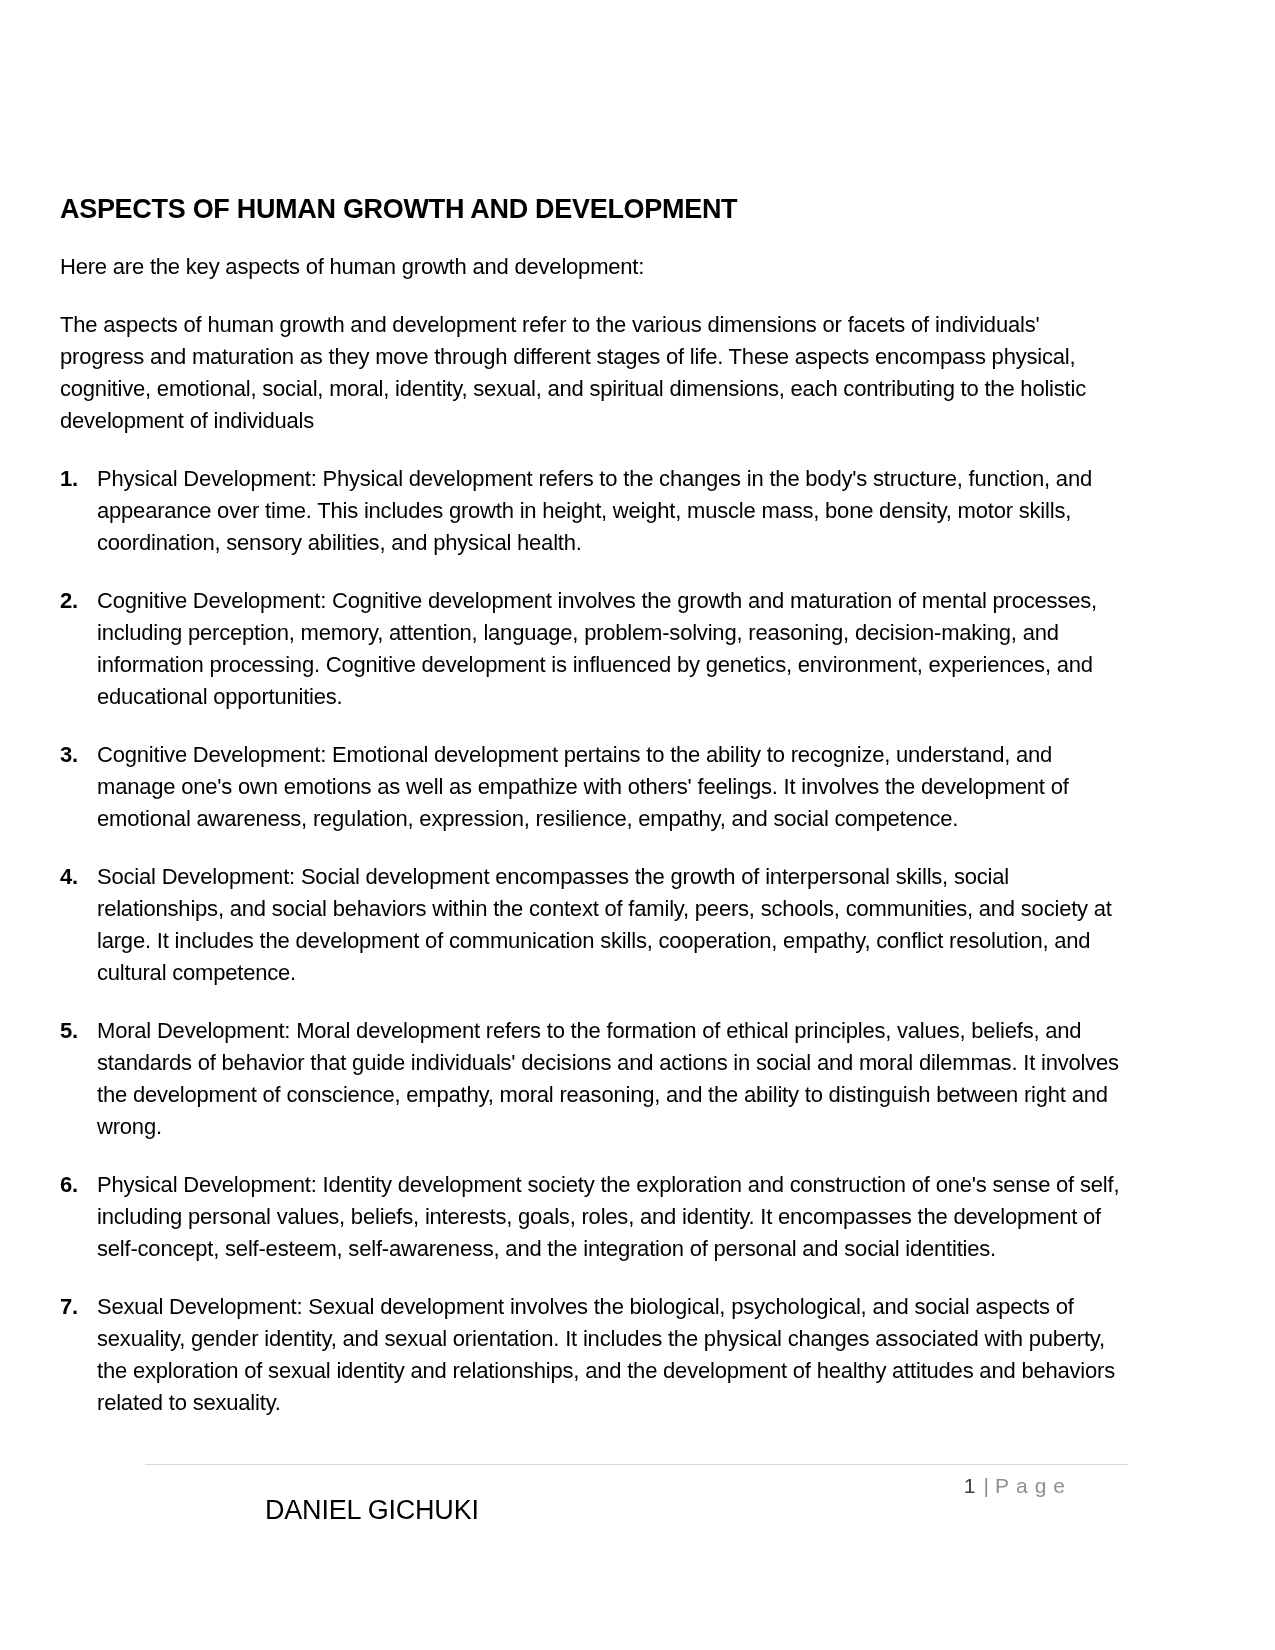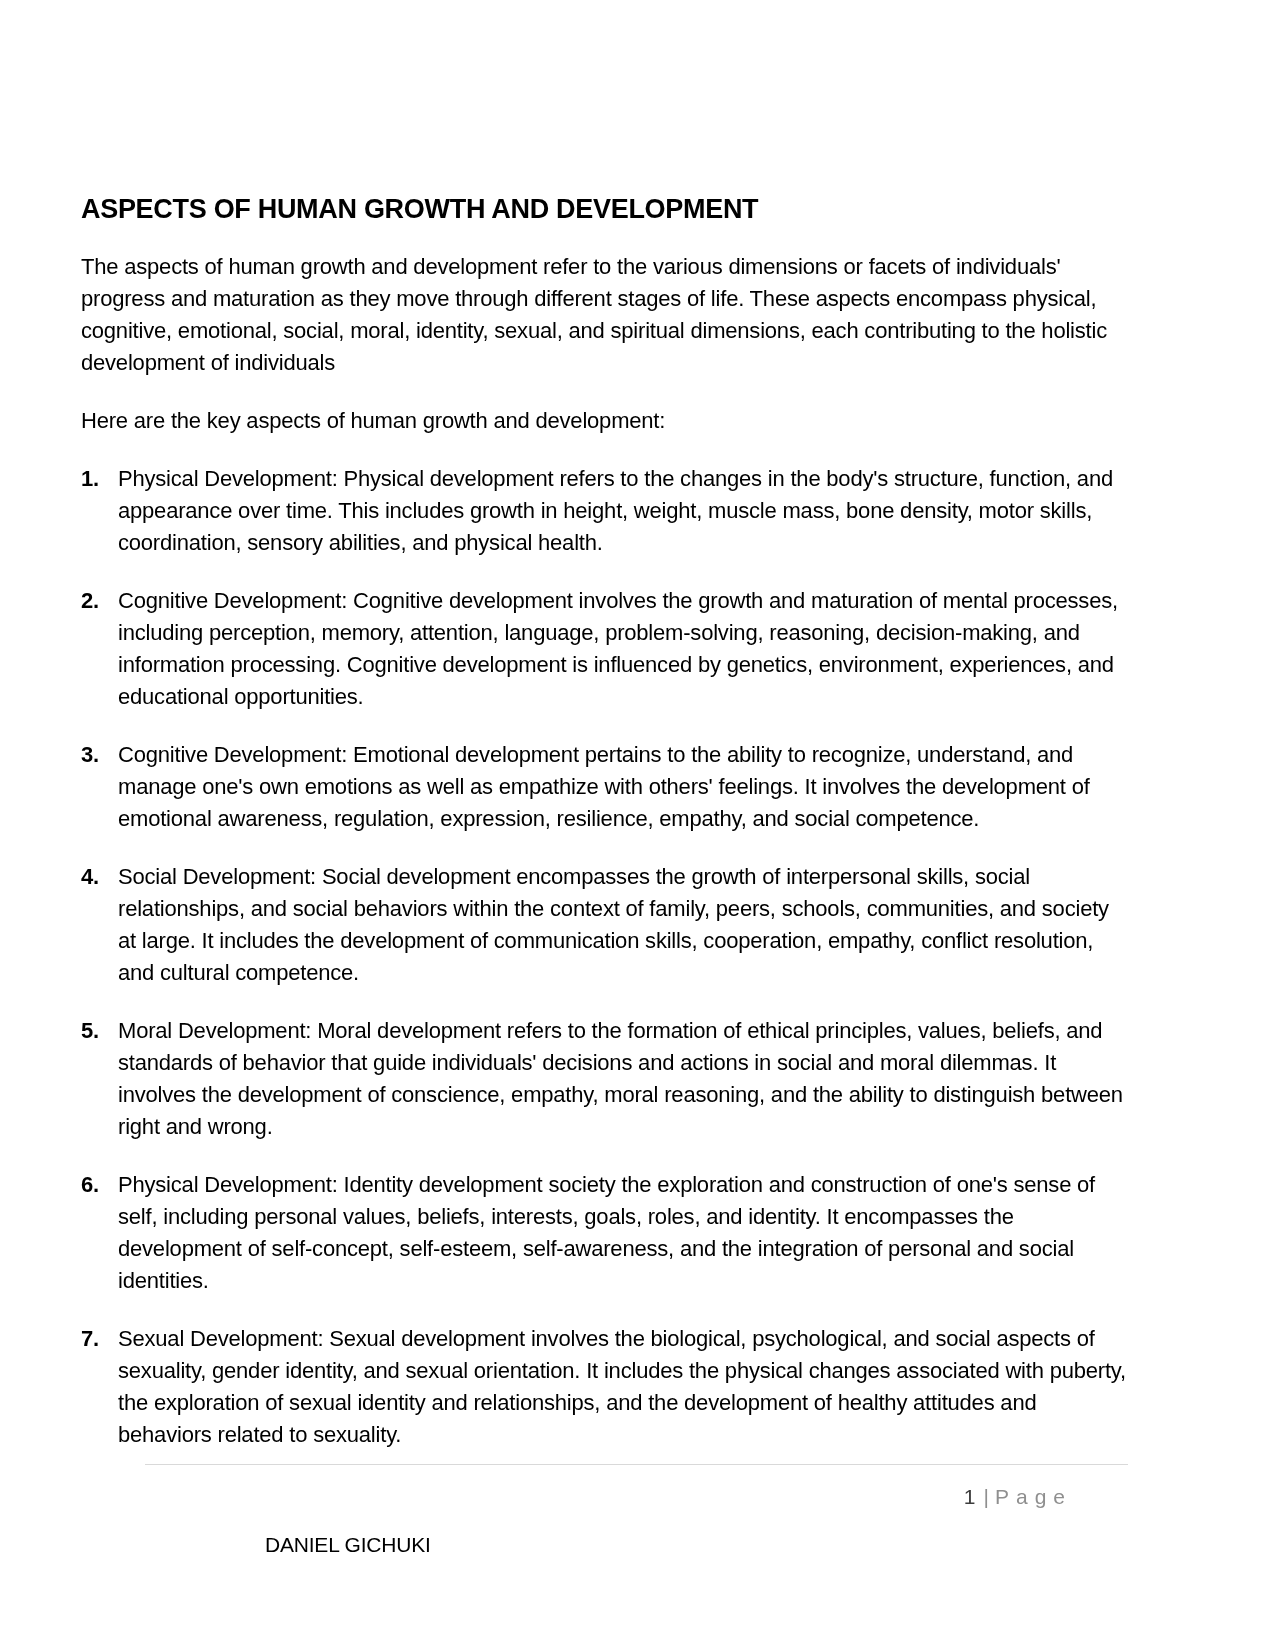--- a/index.html
+++ b/index.html
@@ -8,21 +8,21 @@
     position: relative;
     width: 1275px;
     height: 1650px;
     margin: 0 auto;
     background: #ffffff;
     font-family: "Liberation Sans", sans-serif;
     color: #000000;
     font-size: 22px;
     line-height: 32px;
     letter-spacing: -0.2px;
-    padding: 192px 147px 0 81px;
+    padding: 192px 147px 0 60px;
     overflow: hidden;
   }
   .doc-title {
     font-size: 27px;
     line-height: 34px;
     font-weight: bold;
     letter-spacing: -0.3px;
     margin: 0 0 25px 0;
   }
   .para { margin: 0 0 26px 0; }
@@ -43,47 +43,46 @@
     left: 145px;
     right: 147px;
     top: 1464px;
   }
   .footer-rule {
     border: none;
     border-top: 1px solid #d9d9d9;
     height: 0;
   }
   .page-num-line {
-    margin-top: 20px;
+    margin-top: 9px;
     padding-right: 56px;
     text-align: right;
     font-size: 21px;
     line-height: 24px;
     letter-spacing: 0;
   }
   .pg-num { color: #3d3d3d; }
   .pg-sep { color: #8f8f8f; margin: 0 6px 0 8px; }
   .pg-label { color: #8f8f8f; letter-spacing: 7px; }
   .footer-author {
-    margin-top: 24px;
     padding-left: 120px;
-    font-size: 21px;
+    font-size: 27px;
     line-height: 24px;
   }
 </style>
 </head>
 <body>
 
 <div class="page">
 
   <h1 class="doc-title">ASPECTS OF HUMAN GROWTH AND DEVELOPMENT</h1>
 
+  <p class="para">Here are the key aspects of human growth and development:</p>
+
   <p class="para">The aspects of human growth and development refer to the various dimensions or facets of individuals' progress and maturation as they move through different stages of life. These aspects encompass physical, cognitive, emotional, social, moral, identity, sexual, and spiritual dimensions, each contributing to the holistic development of individuals</p>
-
-  <p class="para">Here are the key aspects of human growth and development:</p>
 
   <ol class="num-list">
     <li class="list-item">
       <span class="item-num">1.</span>
       <span class="item-body"><span class="item-term">Physical Development</span><span>: Physical development refers to the changes in the body's structure, function, and appearance over time. This includes growth in height, weight, muscle mass, bone density, motor skills, coordination, sensory abilities, and physical health.</span></span>
     </li>
     <li class="list-item">
       <span class="item-num">2.</span>
       <span class="item-body"><span class="item-term">Cognitive Development</span><span>: Cognitive development involves the growth and maturation of mental processes, including perception, memory, attention, language, problem-solving, reasoning, decision-making, and information processing. Cognitive development is influenced by genetics, environment, experiences, and educational opportunities.</span></span>
     </li>

